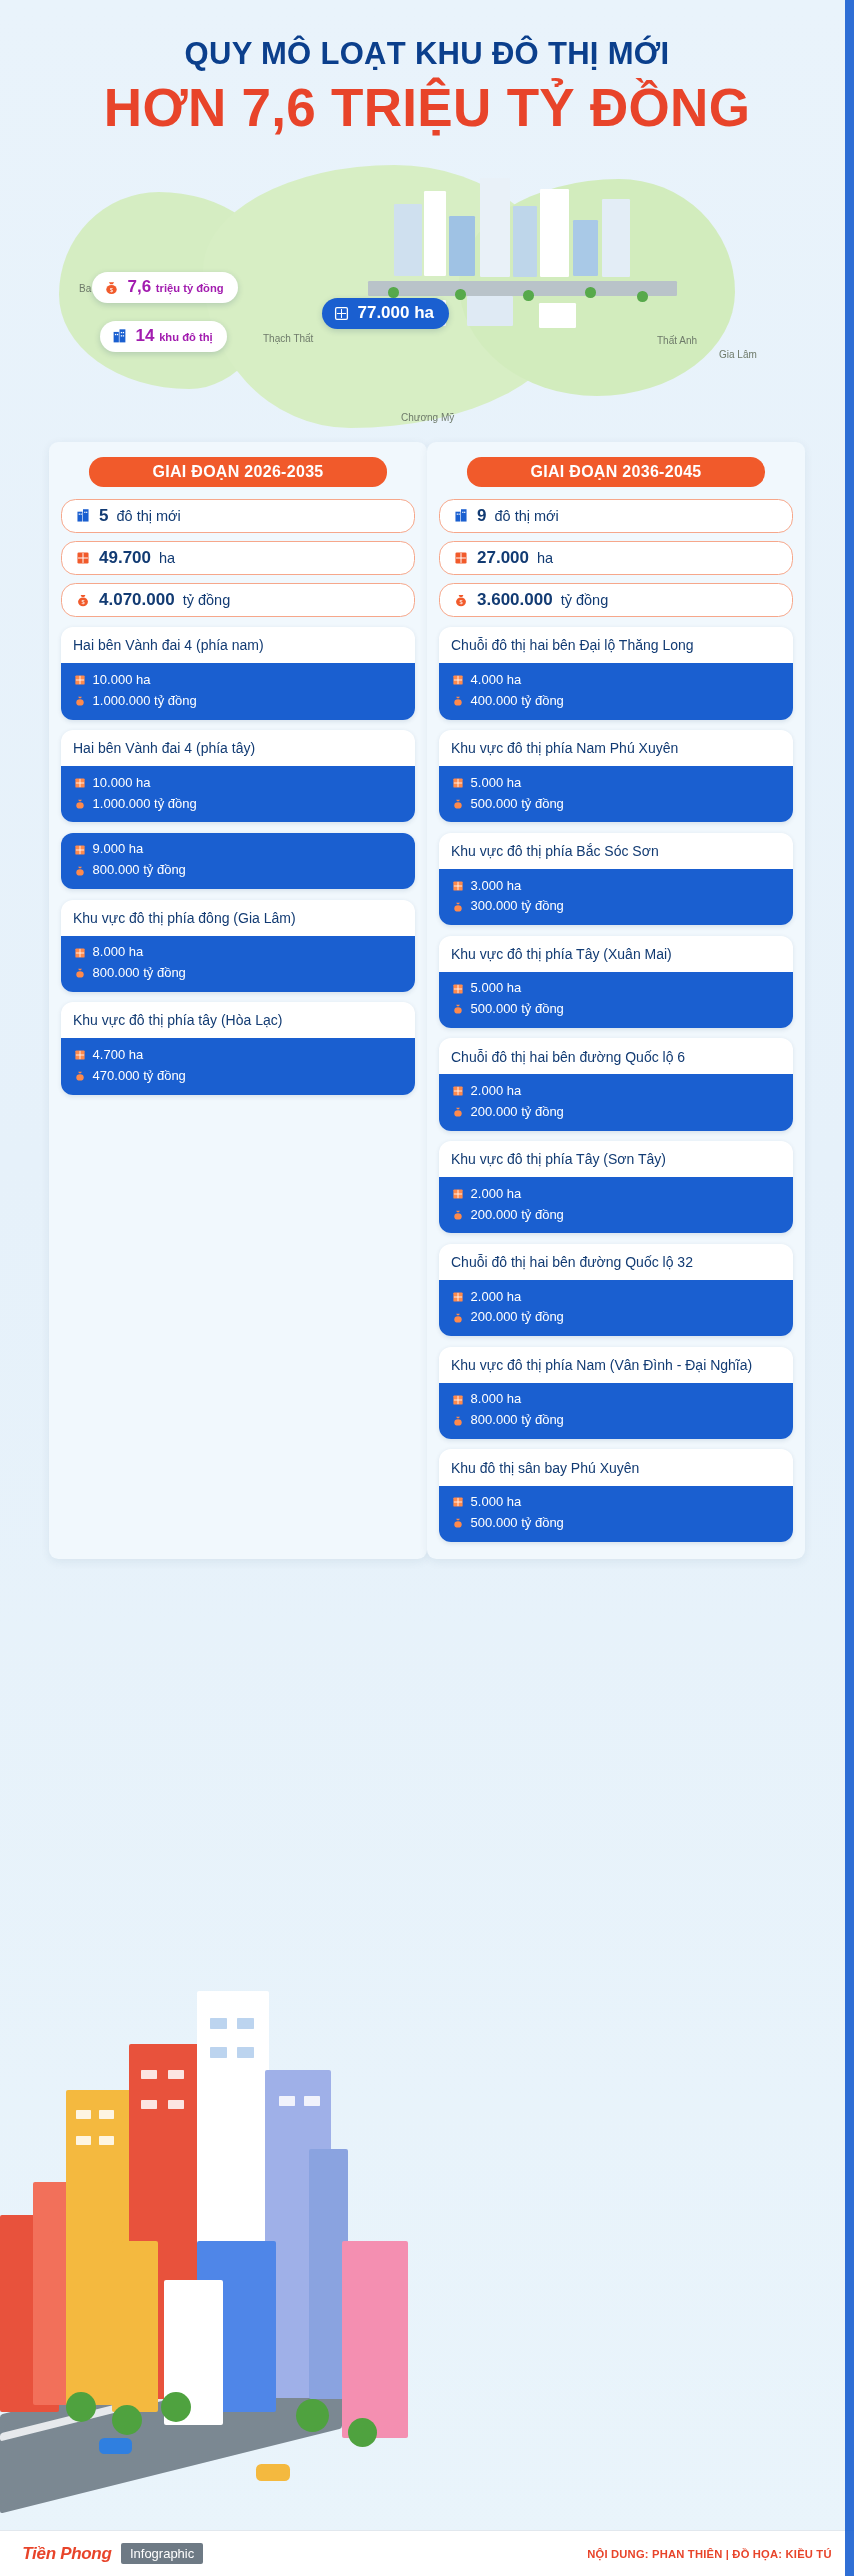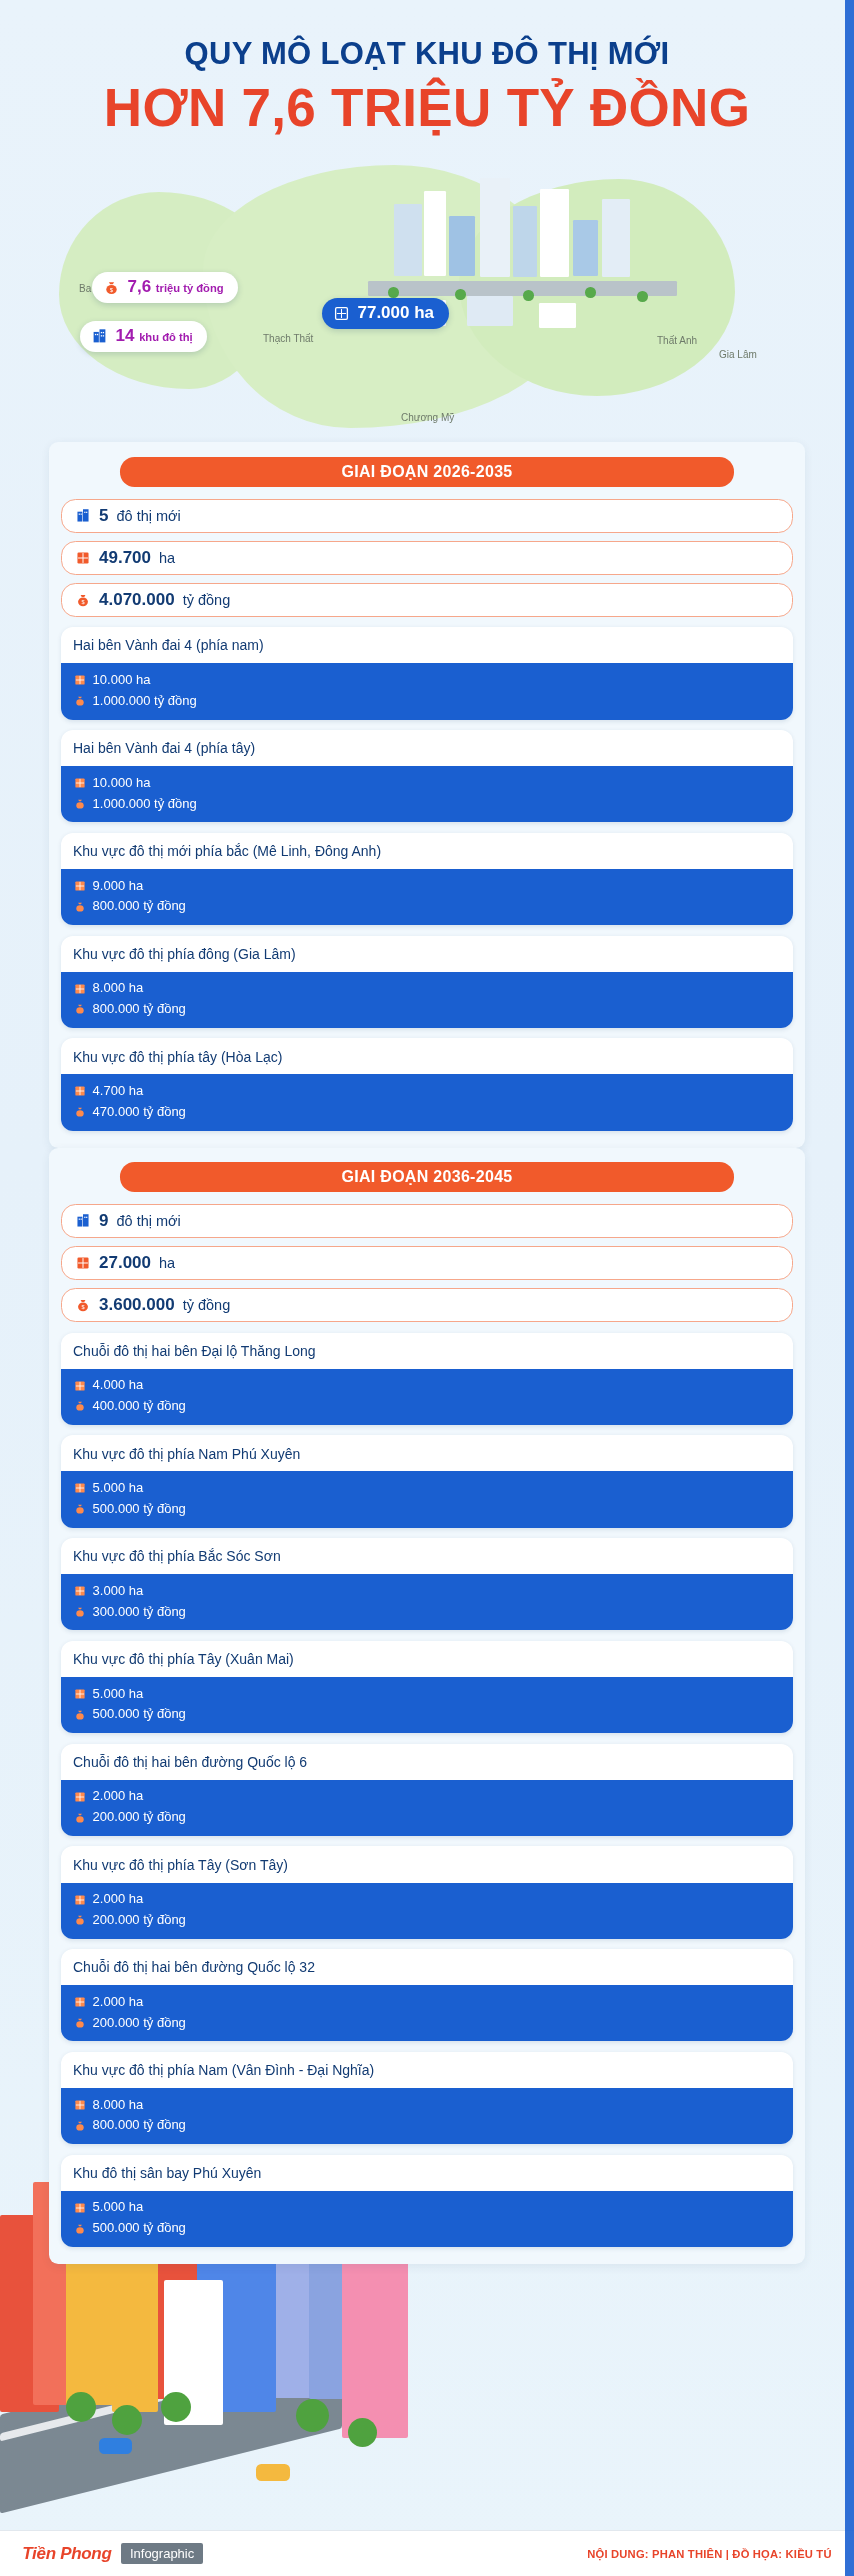--- a/index.html
+++ b/index.html
@@ -129,21 +129,20 @@
     flex: 0 0 18.4px;
     display: flex; align-items: center; justify-content: center;
   }
 
   
   .panels {
     position: relative;
     margin: 8px 49px 0 49px;
     display: flex;
     z-index: 7;
-    flex-direction: column;
   }
   .panel {
     flex: 1 1 0;
     background: #f1f8fd;
     border-radius: 9.2px;
     padding: 14.5px 12px 17px 12px;
     box-shadow: 0 2.6px 9.2px rgba(10,50,90,.07);
   }
   .panel-head {
     background: #f15a2b;
@@ -324,21 +323,21 @@
         <svg width="17" height="17" viewBox="0 0 26 26">
             <rect x="4" y="4" width="18" height="18" rx="2" fill="none" stroke="#ffffff" stroke-width="2"></rect>
             <path d="M13 6v14M6 13h14" stroke="#ffffff" stroke-width="1.6"></path>
           </svg>
       </span>
       <span class="pill-text">
         <span>77.000</span> <span>ha</span>
       </span>
     </div>
 
-    <div class="stat-pill" style="left:80px; top:169px;">
+    <div class="stat-pill" style="left:100px; top:169px;">
       <span class="pill-ico">
         <svg width="17" height="17" viewBox="0 0 26 26">
             <rect x="4" y="6" width="8" height="16" fill="#1a5fd0"></rect>
             <rect x="13" y="2" width="9" height="20" fill="#1a5fd0"></rect>
             <rect x="6" y="9" width="2" height="2" fill="#fff"></rect>
             <rect x="9" y="9" width="2" height="2" fill="#fff"></rect>
             <rect x="15" y="6" width="2" height="2" fill="#fff"></rect>
             <rect x="18" y="6" width="2" height="2" fill="#fff"></rect>
             <rect x="15" y="11" width="2" height="2" fill="#fff"></rect>
             <rect x="18" y="11" width="2" height="2" fill="#fff"></rect>
@@ -435,21 +434,20 @@
                   <path d="M9 4h8l-2 3h-4z" fill="#ff8a4c"></path>
                   <ellipse cx="13" cy="16" rx="8" ry="7" fill="#ff8a4c"></ellipse>
                 </svg>
               </span>
             <span>1.000.000 tỷ đồng</span>
           </div>
         </div>
       </div>
 
       <div class="card">
-        <div class="card-title">Khu vực đô thị mới phía bắc (Mê Linh, Đông Anh)</div>
         <div class="card-body">
           <div class="card-line">
             <span class="line-ico">
                 <svg width="12" height="12" viewBox="0 0 26 26">
                   <rect x="3" y="3" width="20" height="20" rx="2" fill="#ff8a4c"></rect>
                   <path d="M13 4v18M4 13h18" stroke="#fff" stroke-width="1.8"></path>
                 </svg>
               </span>
             <span>9.000 ha</span>
           </div>

